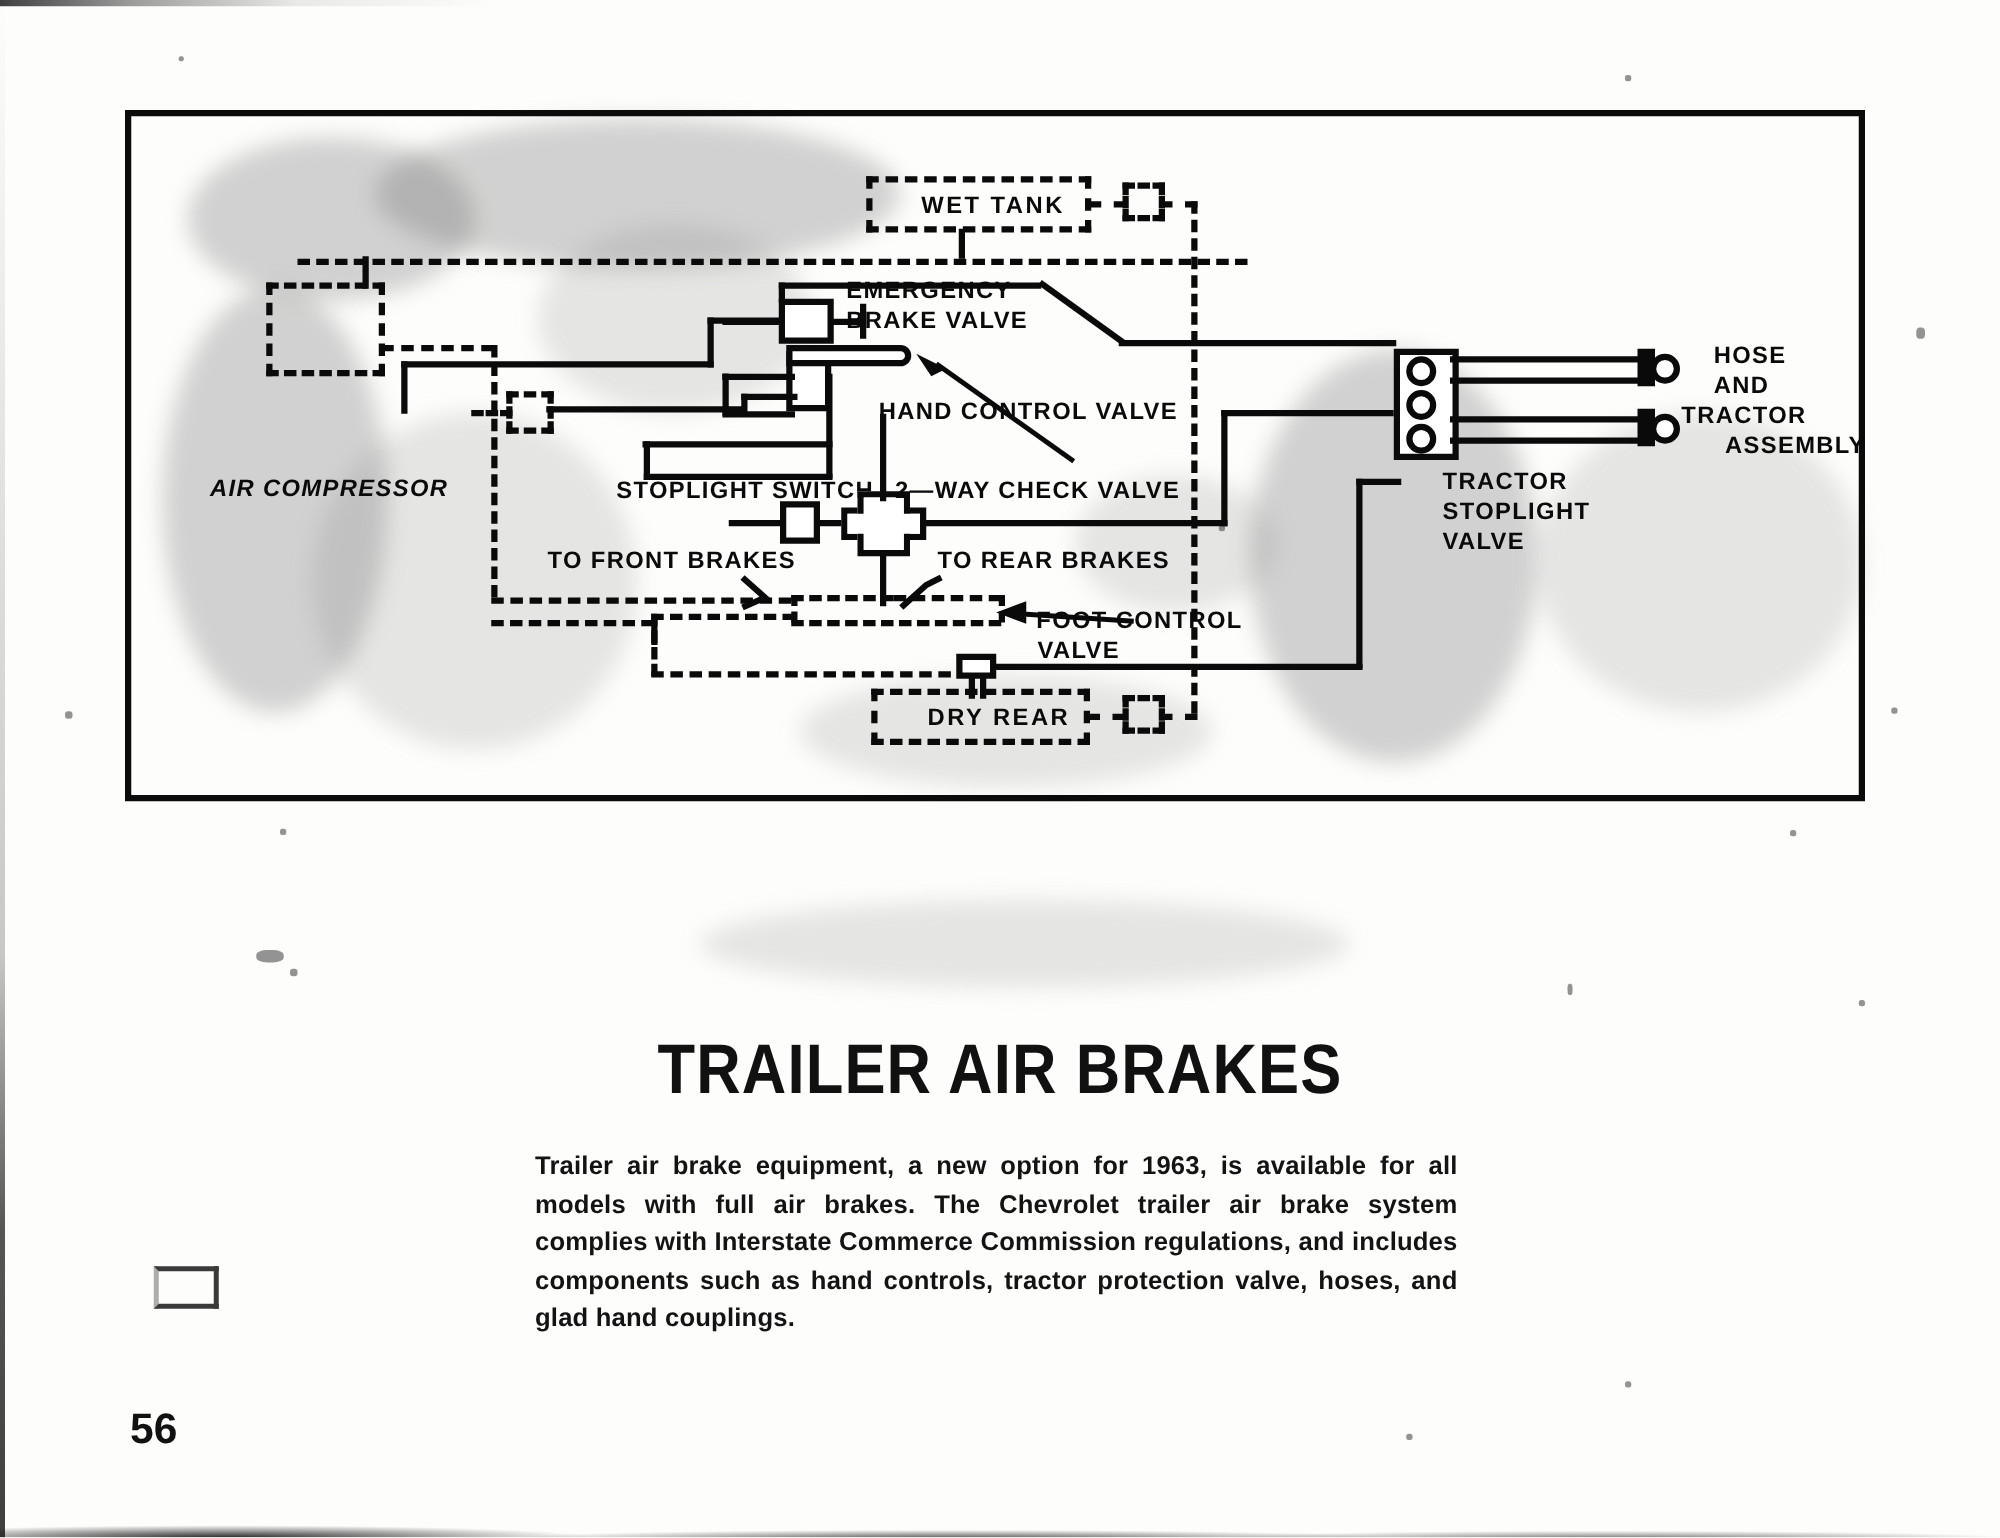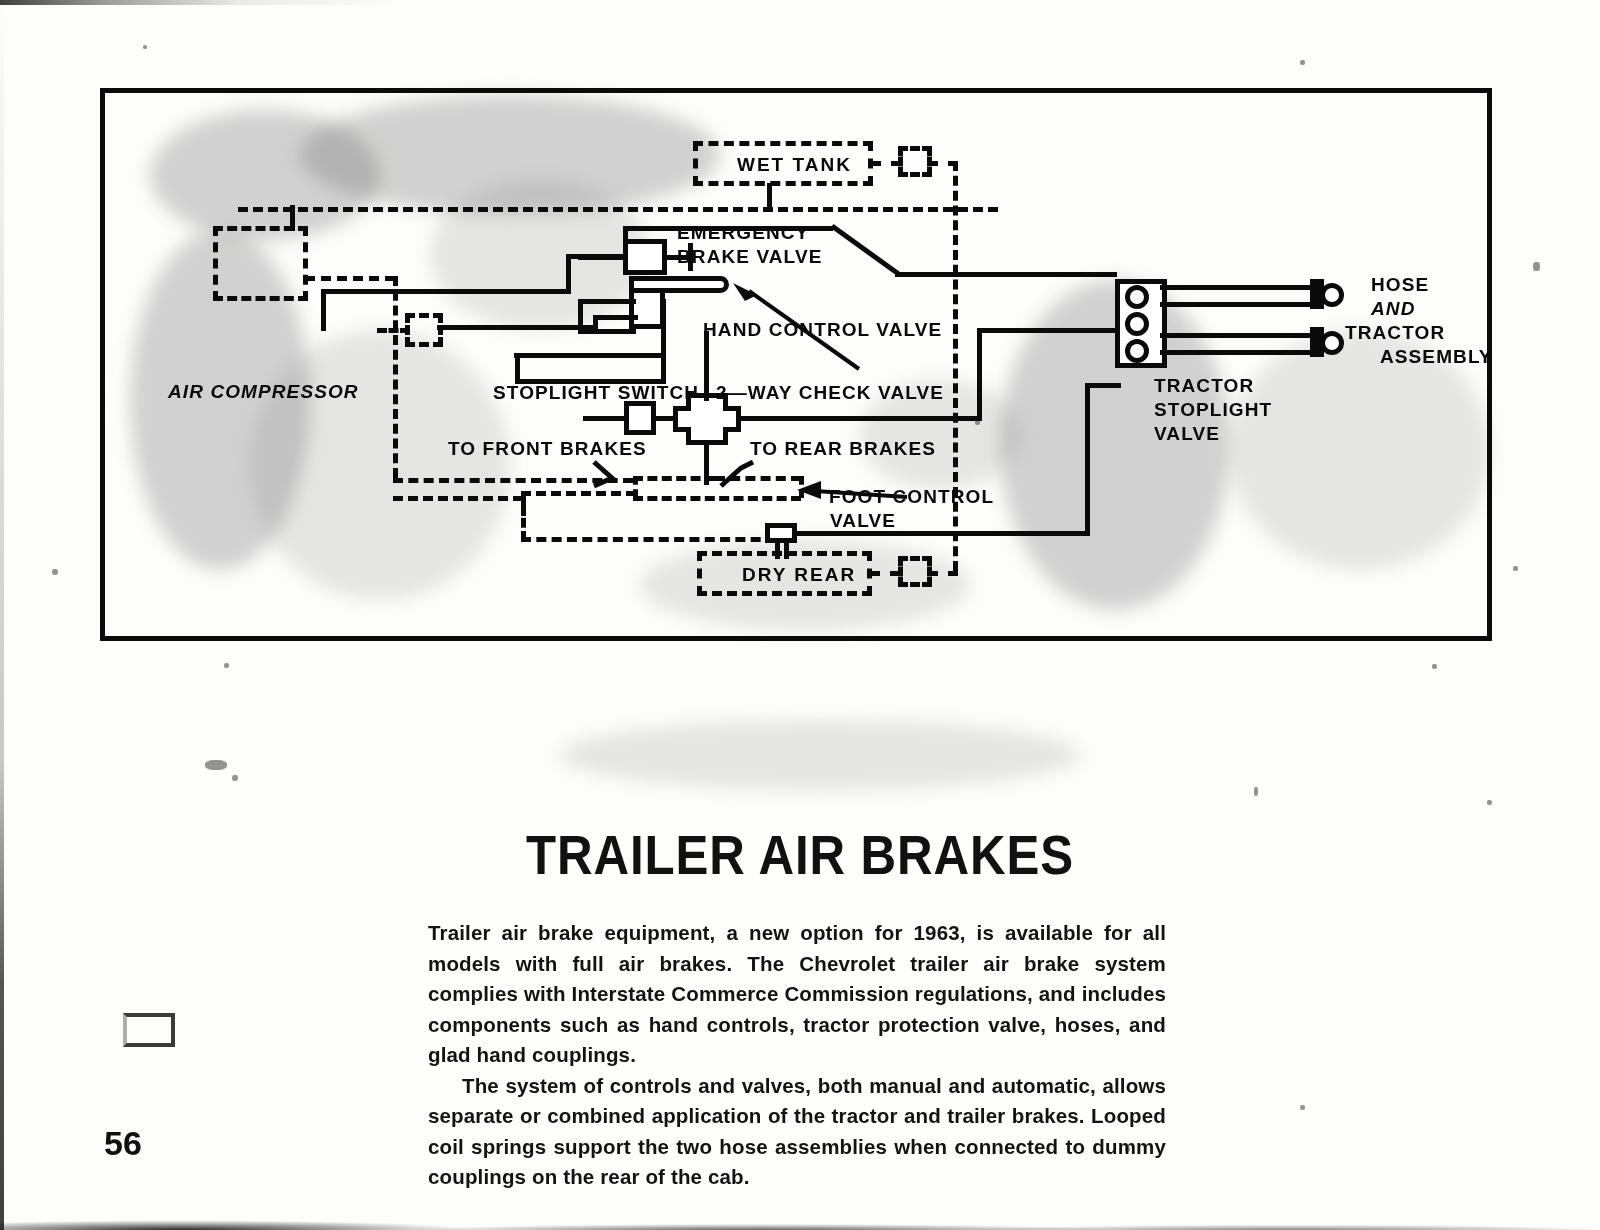--- a/index.html
+++ b/index.html
@@ -319,21 +319,21 @@
     <div class="cross-fill" style="left:586px; top:305px; width:32px; height:42px;"></div>
     <div class="lbl" style="left:611px; top:288px;">2—WAY CHECK VALVE</div>
 
     <div class="ln" style="left:599px; top:238px; width:5px; height:70px;"></div>
     <div class="ln" style="left:633px; top:323px; width:244px; height:5px;"></div>
     <div class="ln" style="left:599px; top:348px; width:5px; height:44px;"></div>
 
     <div class="ln" style="left:872px; top:235px; width:5px; height:93px;"></div>
     <div class="ln" style="left:872px; top:235px; width:140px; height:5px;"></div>
 
-    <div class="lbl" style="left:343px; top:344px;">TO FRONT BRAKES</div>
+    <div class="lbl" style="left:333px; top:344px;">TO FRONT BRAKES</div>
     <div class="lbl" style="left:645px; top:344px;">TO REAR BRAKES</div>
     <div style="position:absolute; left:487px; top:367px; width:40px; height:30px;">
       <svg width="40" height="30" viewBox="0 0 40 30">
         <path d="M2,2 L20,18 L2,26" stroke="#0a0a0a" stroke-width="5" fill="none"></path>
       </svg>
     </div>
     <div style="position:absolute; left:614px; top:367px; width:40px; height:30px;">
       <svg width="40" height="30" viewBox="0 0 40 30">
         <path d="M2,26 L22,8 L34,2" stroke="#0a0a0a" stroke-width="5" fill="none"></path>
       </svg>
@@ -385,28 +385,27 @@
     <div class="ln" style="left:1055px; top:209px; width:152px; height:5px;"></div>
     <div class="coupling-blk" style="left:1205px; top:186px;"></div>
     <div class="coupling-cir" style="left:1215px; top:190px;"></div>
 
     <div class="ln" style="left:1055px; top:240px; width:152px; height:5px;"></div>
     <div class="ln" style="left:1055px; top:257px; width:152px; height:5px;"></div>
     <div class="coupling-blk" style="left:1205px; top:234px;"></div>
     <div class="coupling-cir" style="left:1215px; top:238px;"></div>
 
     <div class="lbl" style="left:1266px; top:180px;">HOSE</div>
-    <div class="lbl" style="left:1266px; top:204px;font-style:italic;">AND</div>
+    <div class="lbl" style="left:1266px; top:204px;">AND</div>
     <div class="lbl" style="left:1240px; top:228px;">TRACTOR</div>
     <div class="lbl" style="left:1275px; top:252px;">ASSEMBLY</div>
 
   </div>
 
   <div id="title">TRAILER AIR BRAKES</div>
 
   <div id="body-copy">
     <p>Trailer air brake equipment, a new option for 1963, is available for all models with full air brakes.  The Chevrolet trailer air brake system complies with Interstate Commerce Commission regulations, and includes components such as hand controls, tractor protection valve, hoses, and glad hand couplings.</p>
-    <p class="indent">The system of controls and valves, both manual and automatic, allows separate or combined application of the tractor and trailer brakes. Looped coil springs support the two hose assemblies when connected to dummy couplings on the rear of the cab.</p>
   </div>
 
   <div id="page-num">56</div>
 
 </div>
 
 </body></html>

